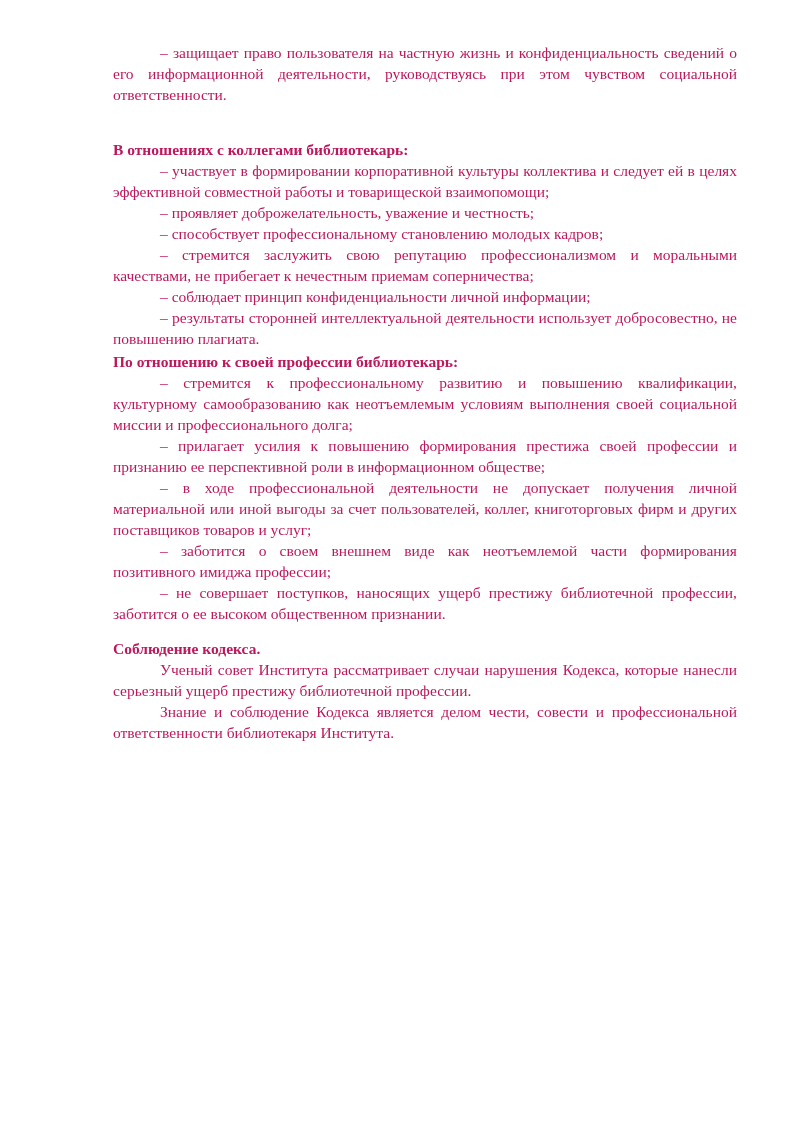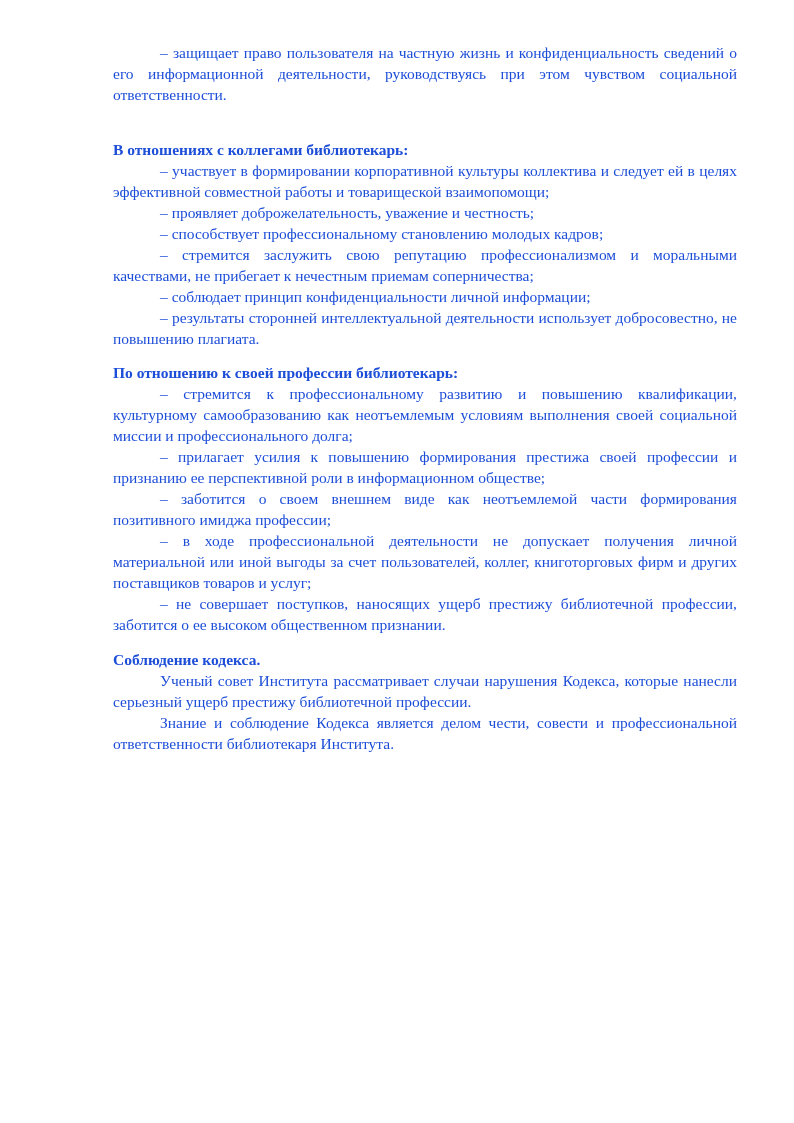--- a/index.html
+++ b/index.html
@@ -10,35 +10,35 @@
   .page {
     position: relative;
     width: 794px;
     height: 1123px;
     box-sizing: border-box;
     background: #ffffff;
     padding: 42px 57px 0 113px;
     font-family: "Liberation Serif", "DejaVu Serif", serif;
     font-size: 15.5px;
     line-height: 21px;
-    color: #1d4ed8;
+    color: #be185d;
     overflow: hidden;
   }
   .para {
     margin: 0;
     text-align: justify;
     text-indent: 47px;
   }
   .heading {
     margin: 0;
     text-align: left;
     font-weight: bold;
   }
   .section-colleagues { margin-top: 34px; }
-  .section-profession { margin-top: 13px; }
+  .section-profession { margin-top: 2px; }
   .section-compliance { margin-top: 14px; }
 </style>
 </head>
 <body>
 
 <div class="page">
 
   <p class="para">– защищает право пользователя на частную жизнь и конфиденциальность сведений о его информационной деятельности, руководствуясь при этом чувством социальной ответственности.</p>
 
   <div class="section-colleagues">
@@ -48,22 +48,22 @@
     <p class="para">– способствует профессиональному становлению молодых кадров;</p>
     <p class="para">– стремится заслужить свою репутацию профессионализмом и моральными качествами, не прибегает к нечестным приемам соперничества;</p>
     <p class="para">– соблюдает принцип конфиденциальности личной информации;</p>
     <p class="para">– результаты сторонней интеллектуальной деятельности использует добросовестно, не повышению плагиата.</p>
   </div>
 
   <div class="section-profession">
     <p class="heading">По отношению к своей профессии библиотекарь:</p>
     <p class="para">– стремится к профессиональному развитию и повышению квалификации, культурному самообразованию как неотъемлемым условиям выполнения своей социальной миссии и профессионального долга;</p>
     <p class="para">– прилагает усилия к повышению формирования престижа своей профессии и признанию ее перспективной роли в информационном обществе;</p>
+    <p class="para">– в ходе профессиональной деятельности не допускает получения личной материальной или иной выгоды за счет пользователей, коллег, книготорговых фирм и других поставщиков товаров и услуг;</p>
     <p class="para">– заботится о своем внешнем виде как неотъемлемой части формирования позитивного имиджа профессии;</p>
-    <p class="para">– в ходе профессиональной деятельности не допускает получения личной материальной или иной выгоды за счет пользователей, коллег, книготорговых фирм и других поставщиков товаров и услуг;</p>
     <p class="para">– не совершает поступков, наносящих ущерб престижу библиотечной профессии, заботится о ее высоком общественном признании.</p>
   </div>
 
   <div class="section-compliance">
     <p class="heading">Соблюдение кодекса.</p>
     <p class="para">Ученый совет Института рассматривает случаи нарушения Кодекса, которые нанесли серьезный ущерб престижу библиотечной профессии.</p>
     <p class="para">Знание и соблюдение Кодекса является делом чести, совести и профессиональной ответственности библиотекаря Института.</p>
   </div>
 
 </div>

